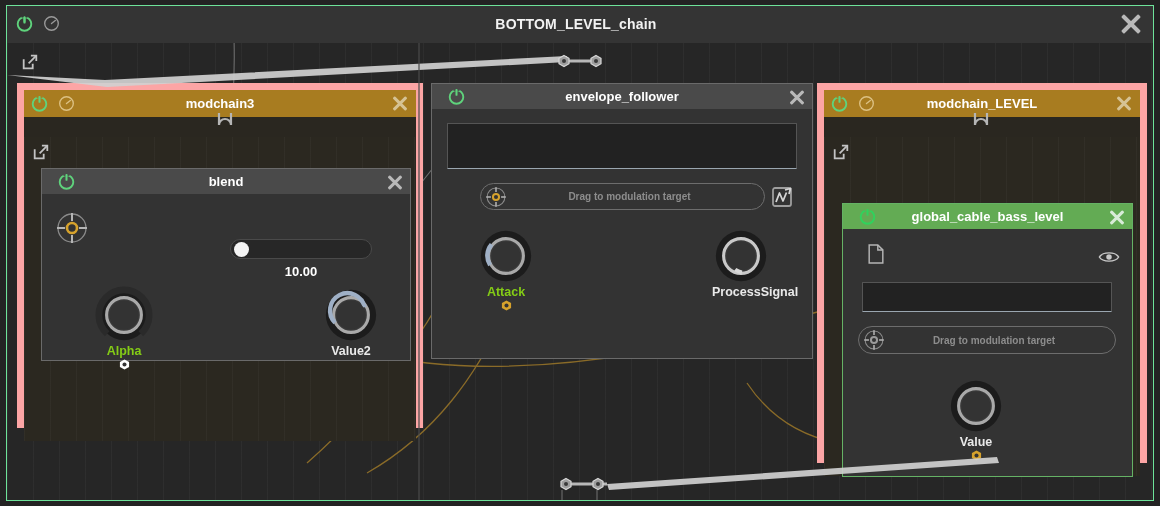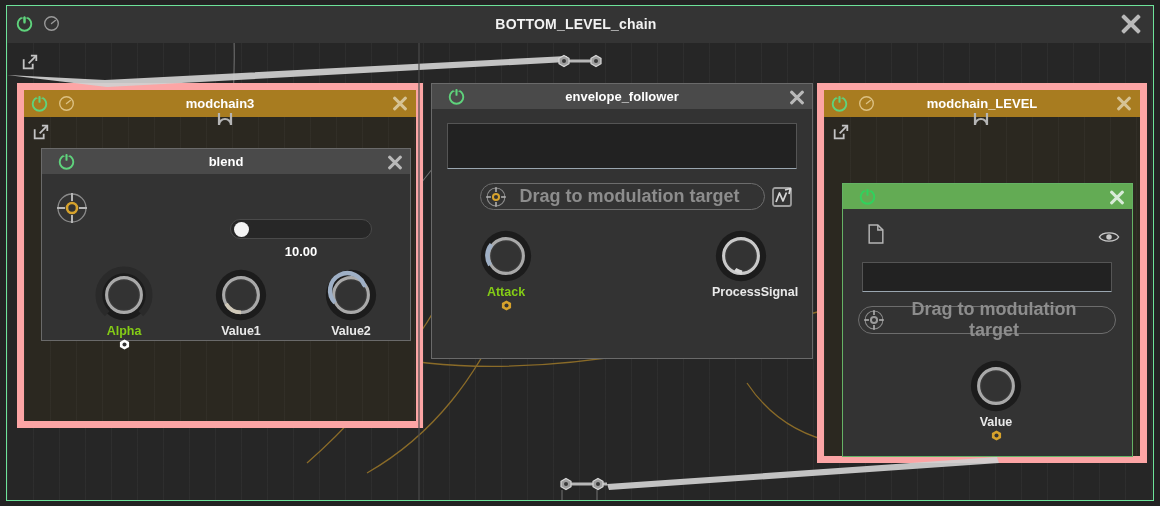--- a/index.html
+++ b/index.html
@@ -128,20 +128,21 @@
   .chain-body {
     position: relative;
     background: #2b2820;
     height: calc(100% - 27px);
     background-image: repeating-linear-gradient(
       to right,
       rgba(255,255,255,0.030) 0px,
       rgba(255,255,255,0.030) 1px,
       rgba(0,0,0,0) 1px,
       rgba(0,0,0,0) 26px);
+    margin-top: 20px;
   }
   .chain-toolbar {
     position: absolute;
     left: 8px; top: 6px;
     width: 20px; height: 20px;
   }
 
   
   .mod {
     position: absolute;
@@ -192,21 +193,21 @@
     border-radius: 14px;
     box-sizing: border-box;
     display: flex;
     align-items: center;
     background: transparent;
   }
   .dragpill .pill-label {
     flex: 1;
     text-align: center;
     color: #8d8d8d;
-    font-size: 18px;
+    font-size: 10px;
     font-weight: bold;
     padding-right: 12px;
     user-select: none;
   }
   .modport { width: 22px; height: 22px; margin-left: 4px; flex: 0 0 auto; }
 
   
   .knob {
     position: absolute;
     width: 58px;
@@ -409,30 +410,20 @@
                   <circle cx="30" cy="30" r="18" fill="#3a3a3a" stroke="#a9a9a9" stroke-width="3.2"></circle>
                   <circle cx="30" cy="30" r="15" fill="#333333"></circle>
                 </svg>
                 <div class="klabel">Alpha</div>
                 <svg class="kport" viewBox="0 0 12 12">
                   <polygon points="6,0.5 11,3.3 11,8.7 6,11.5 1,8.7 1,3.3" fill="#ffffff"></polygon>
                   <circle cx="6" cy="6" r="2.2" fill="#333333"></circle>
                 </svg>
               </div>
 
-              <div class="knob" style="left:170px; top:92px;">
-                <svg class="dial" viewBox="0 0 60 60">
-                  <circle cx="30" cy="30" r="26" fill="#1c1c1c"></circle>
-                  <path d="M 12.6 49.4 A 26 26 0 0 1 30 4" fill="none" stroke="#cfc8b8" stroke-width="7" opacity="0"></path>
-                  <circle cx="30" cy="30" r="18" fill="#3a3a3a" stroke="#a9a9a9" stroke-width="3.2"></circle>
-                  <path d="M 14.5 39 A 18 18 0 0 0 30 48" fill="none" stroke="#cfc8b8" stroke-width="4"></path>
-                  <circle cx="30" cy="30" r="15" fill="#333333"></circle>
-                </svg>
-                <div class="klabel">Value1</div>
-              </div>
 
               <div class="knob" style="left:280px; top:92px;">
                 <svg class="dial" viewBox="0 0 60 60">
                   <circle cx="30" cy="30" r="26" fill="#1c1c1c"></circle>
                   <circle cx="30" cy="30" r="18" fill="#3a3a3a" stroke="#a9a9a9" stroke-width="3.2"></circle>
                   <path d="M 13.5 38 A 18 18 0 1 1 44 22" fill="none" stroke="#9fb0c6" stroke-width="4.5"></path>
                   <circle cx="30" cy="30" r="15" fill="#333333"></circle>
                 </svg>
                 <div class="klabel">Value2</div>
               </div>
@@ -537,20 +528,21 @@
 
           <div class="mod green z" style="left:18px; top:66px; width:291px; height:274px;">
             <div class="mod-head">
               <span class="pwr">
                 <svg viewBox="0 0 20 20" width="17" height="17">
                   <circle cx="10" cy="10.5" r="8" fill="none" stroke="#2fd35c" stroke-width="2.2"></circle>
                   <rect x="6.4" y="0" width="7.2" height="3.4" fill="#63ab54"></rect>
                   <rect x="8.8" y="1.2" width="2.4" height="8" fill="#2fd35c" rx="1"></rect>
                 </svg>
               </span>
+              <div class="title">global_cable_bass_level</div>
               <div style="position:absolute;right:5px;top:3px;">
                 <div class="xbtn green"></div>
               </div>
             </div>
             <div class="mod-body">
 
               <svg class="file-icon" style="left:24px; top:15px;" viewBox="0 0 18 22">
                 <path d="M1.5 1 L11 1 L16.5 6.5 L16.5 21 L1.5 21 Z" fill="none" stroke="#b5b5b5" stroke-width="1.6"></path>
                 <path d="M11 1 L11 6.5 L16.5 6.5" fill="none" stroke="#b5b5b5" stroke-width="1.6"></path>
               </svg>
@@ -568,21 +560,21 @@
                   <circle cx="13" cy="13" r="10.5" fill="none" stroke="#8b8b8b" stroke-width="1.2"></circle>
                   <circle cx="13" cy="13" r="3.6" fill="none" stroke="#9a9a9a" stroke-width="2.4"></circle>
                   <line x1="13" y1="1.5" x2="13" y2="7" stroke="#b5b5b5" stroke-width="1.8"></line>
                   <line x1="13" y1="19" x2="13" y2="24.5" stroke="#b5b5b5" stroke-width="1.8"></line>
                   <line x1="1.5" y1="13" x2="7" y2="13" stroke="#b5b5b5" stroke-width="1.8"></line>
                   <line x1="19" y1="13" x2="24.5" y2="13" stroke="#b5b5b5" stroke-width="1.8"></line>
                 </svg>
                 <span class="pill-label">Drag to modulation target</span>
               </div>
 
-              <div class="knob" style="left:124px; top:148px;">
+              <div class="knob" style="left:104px; top:148px;">
                 <svg class="dial" viewBox="0 0 60 60">
                   <circle cx="30" cy="30" r="26" fill="#1c1c1c"></circle>
                   <circle cx="30" cy="30" r="18" fill="#3a3a3a" stroke="#a9a9a9" stroke-width="3.2"></circle>
                   <circle cx="30" cy="30" r="15" fill="#333333"></circle>
                 </svg>
                 <div class="klabel">Value</div>
                 <svg class="kport" viewBox="0 0 12 12">
                   <polygon points="6,0.5 11,3.3 11,8.7 6,11.5 1,8.7 1,3.3" fill="#d6a22c"></polygon>
                   <circle cx="6" cy="6" r="2.2" fill="#333333"></circle>
                 </svg>

